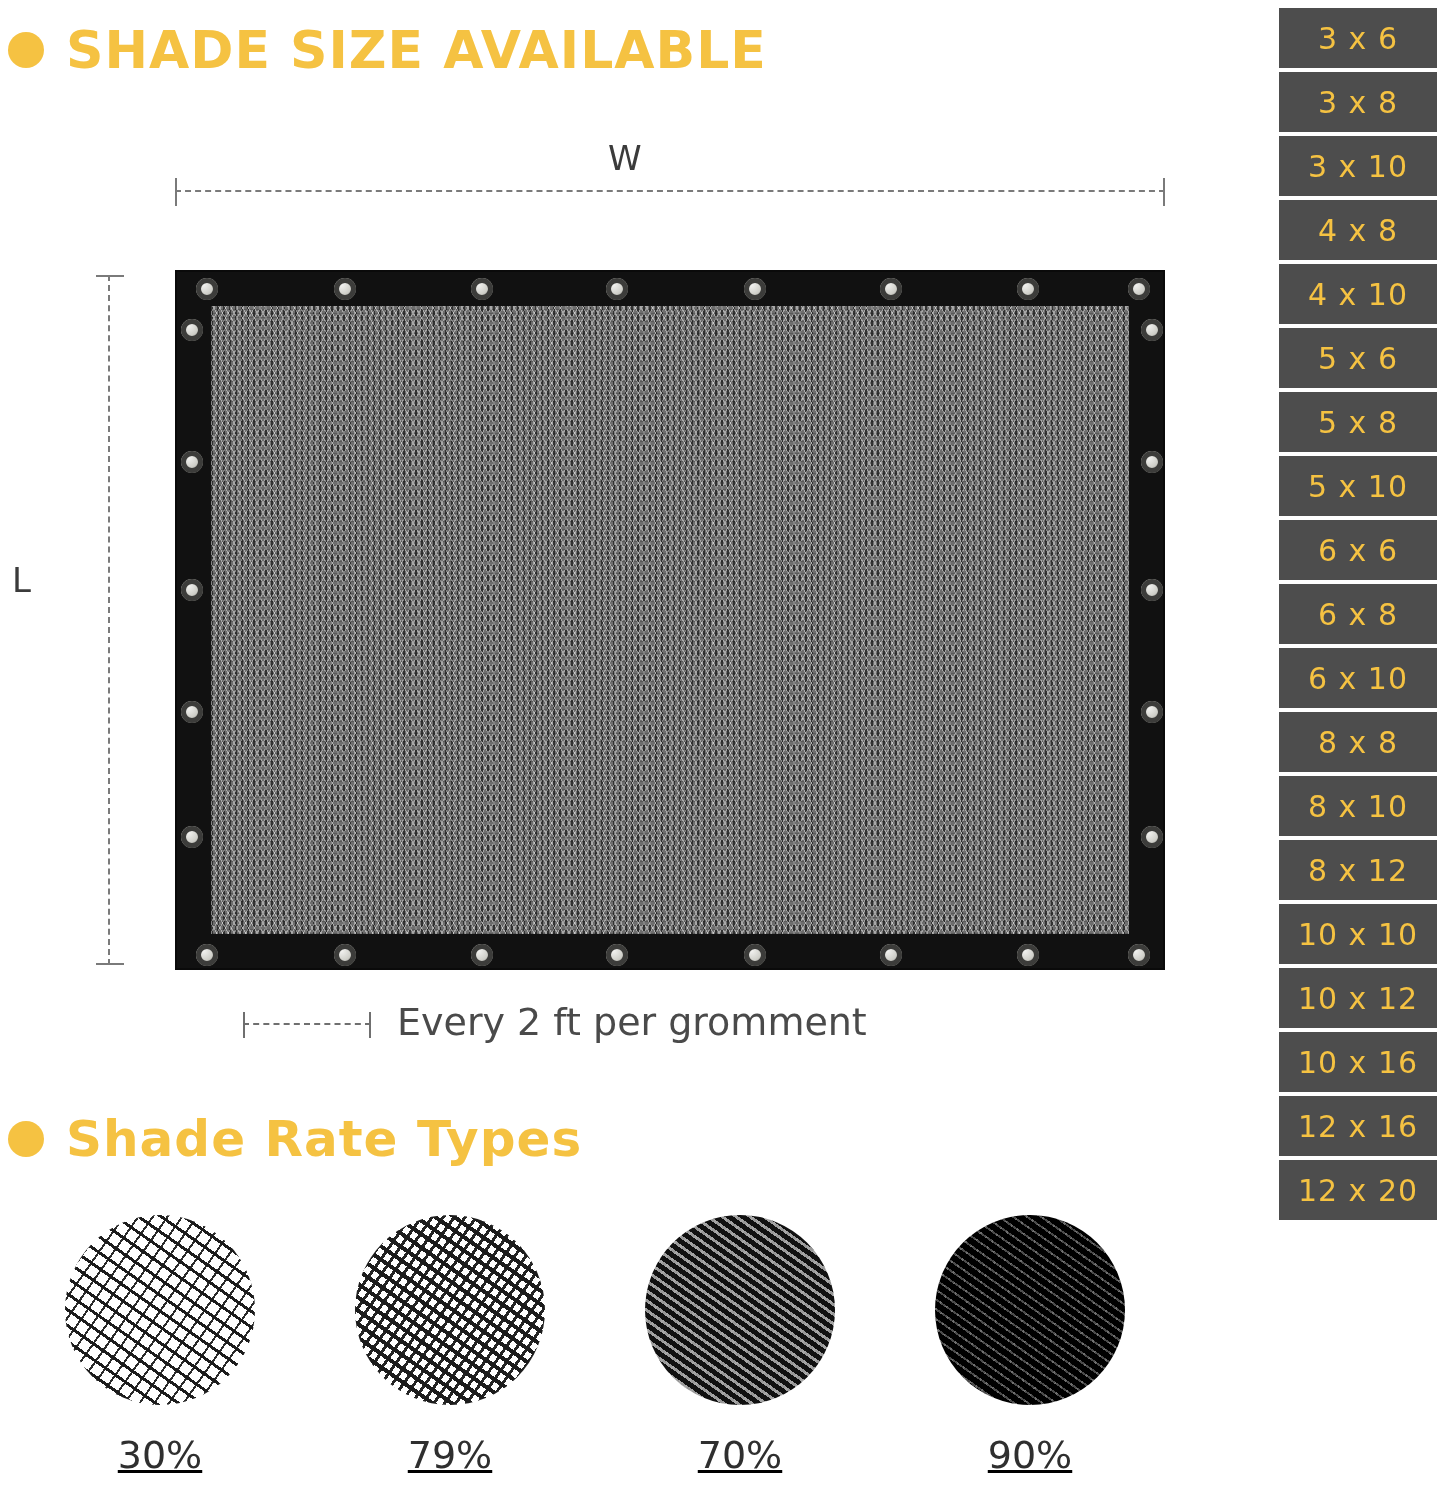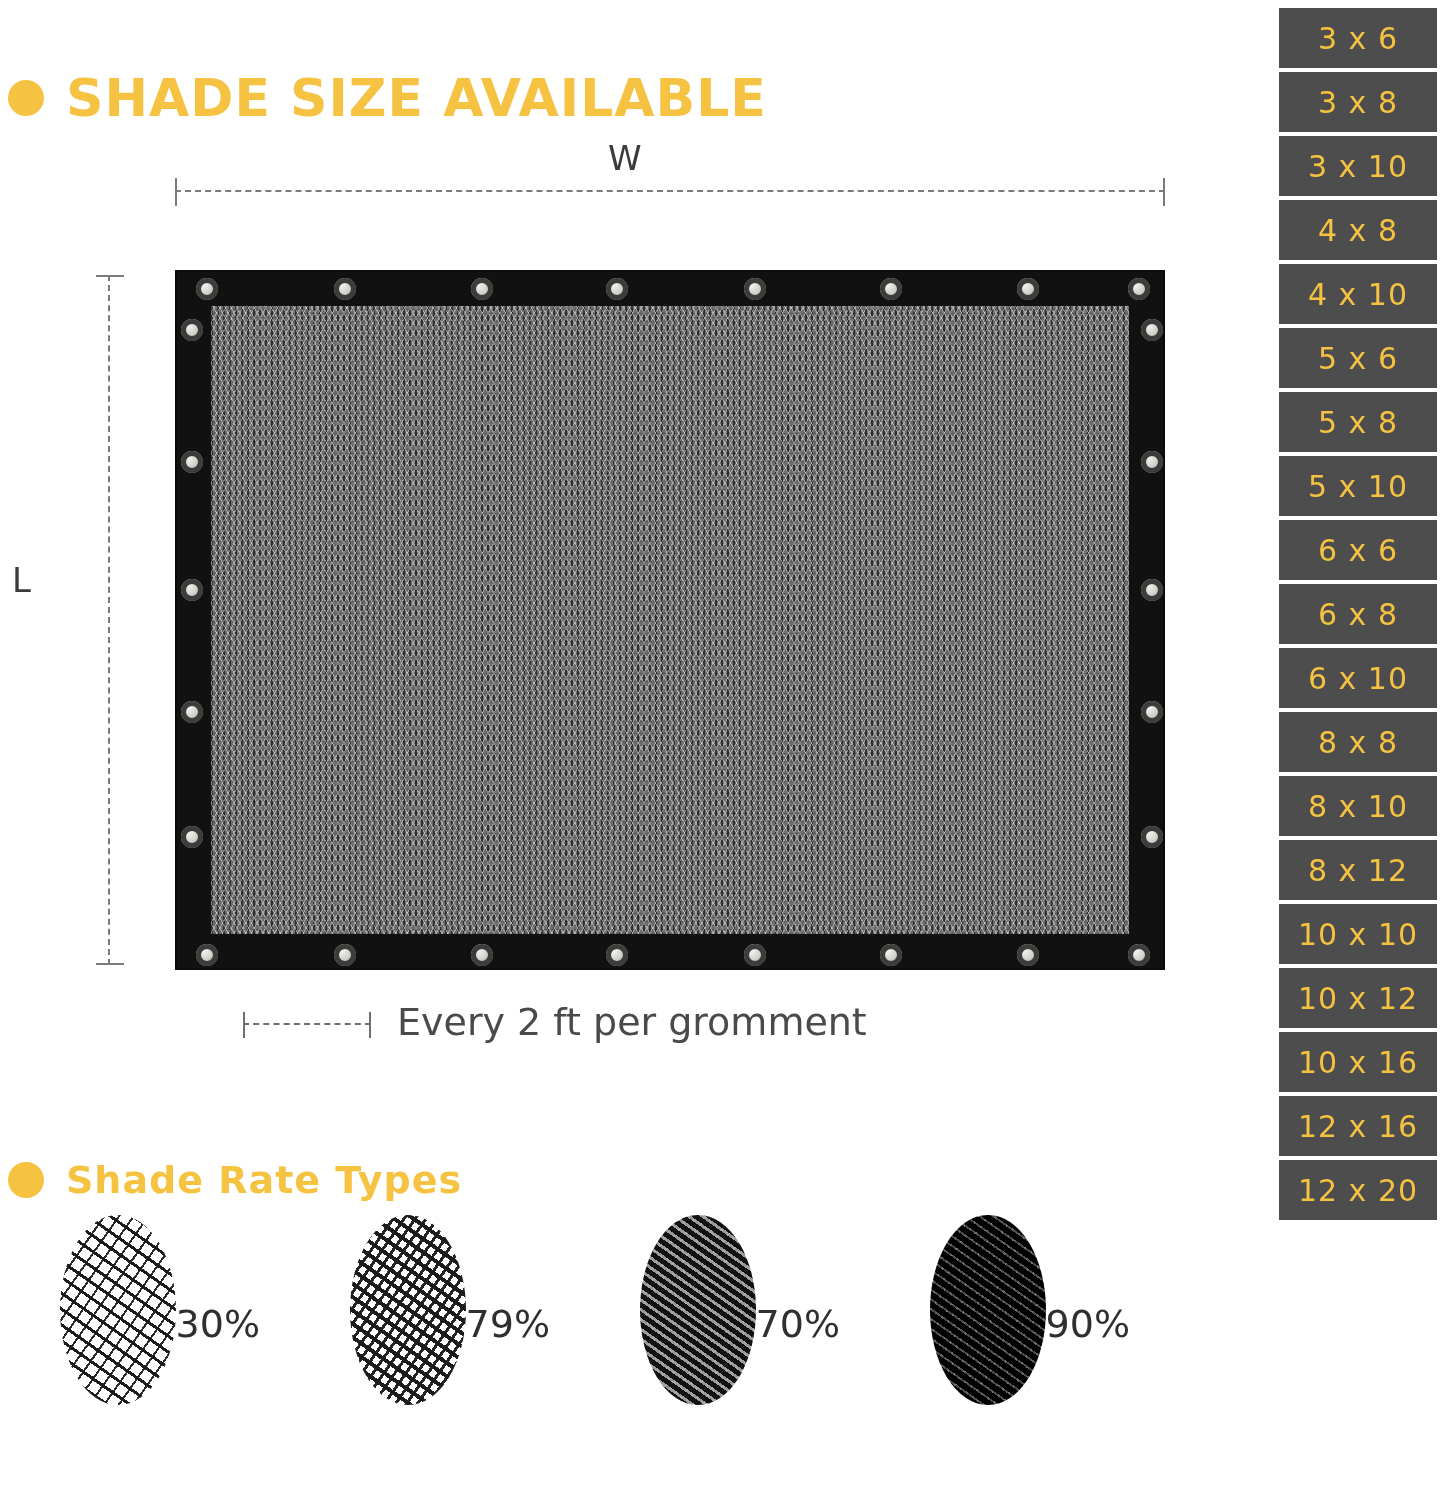--- a/index.html
+++ b/index.html
@@ -14,39 +14,38 @@
     font-family: "DejaVu Sans", sans-serif;
     overflow: hidden;
   }
 
   
   .section-heading {
     position: absolute;
     display: flex;
     align-items: center;
     gap: 22px;
-    margin-top: 48px;
   }
   .bullet-dot {
     width: 36px;
     height: 36px;
     border-radius: 50%;
     background: #f5c242;
     flex: 0 0 auto;
   }
   .heading-text {
     font-family: "DejaVu Sans", sans-serif;
     font-weight: bold;
     color: #f5c242;
     letter-spacing: 1px;
   }
   #heading-1 { left: 8px; top: 20px; }
   #heading-1 .heading-text { font-size: 52px; }
   #heading-2 { left: 8px; top: 1110px; }
-  #heading-2 .heading-text { font-size: 38px; }
+  #heading-2 .heading-text { font-size: 50px; }
 
   
   #diagram {
     position: absolute;
     left: 0;
     top: 120px;
     width: 1250px;
     height: 960px;
   }
 
@@ -179,22 +178,23 @@
     position: absolute;
     left: 60px;
     top: 1215px;
     width: 1130px;
     display: flex;
     gap: 90px;
   }
   .swatch {
     width: 200px;
     display: flex;
-    flex-direction: row;
+    flex-direction: column;
     align-items: center;
+    text-decoration: underline;
   }
   .swatch-circle {
     width: 190px;
     height: 190px;
     border-radius: 50%;
     background-color: #ffffff;
     overflow: hidden;
   }
   .s30 {
     background-color: #ffffff;

